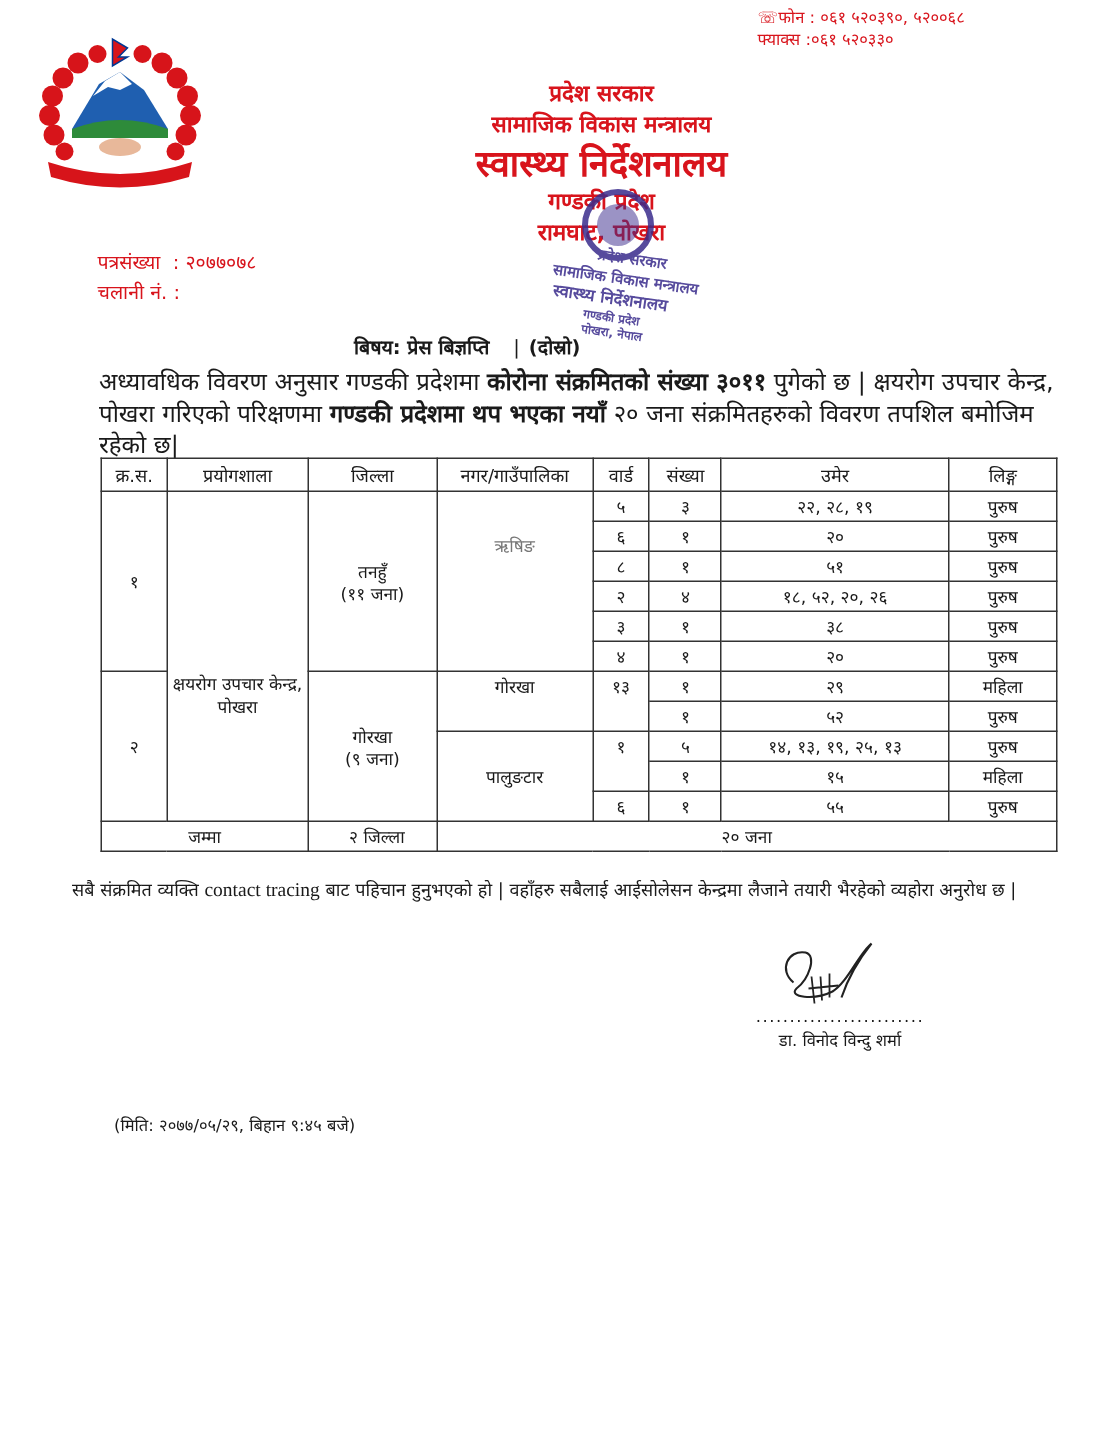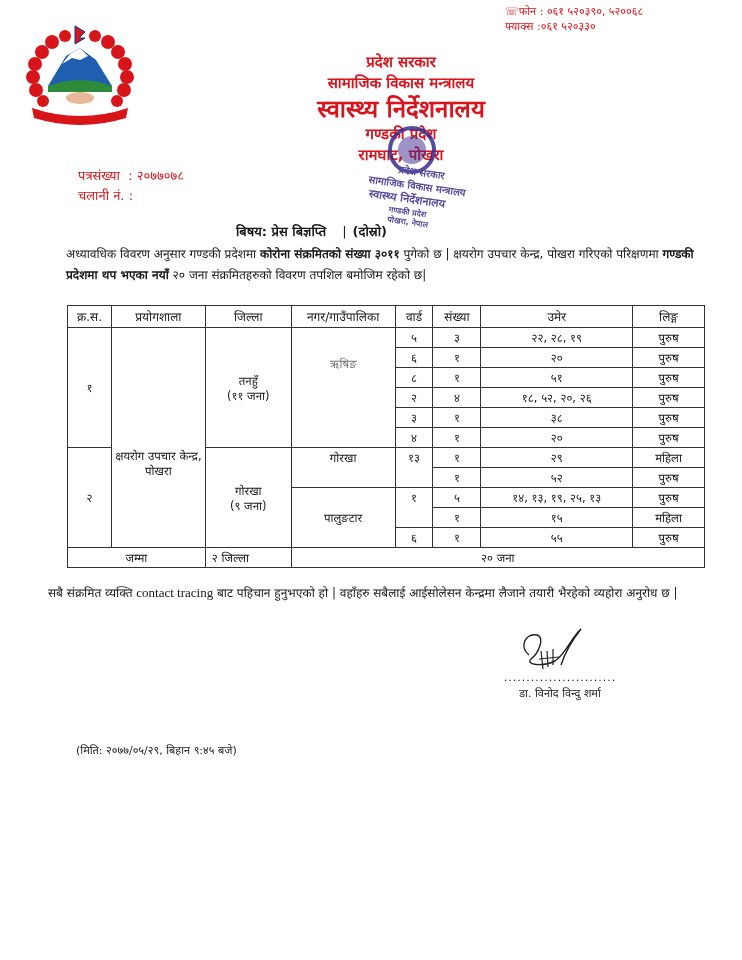--- a/index.html
+++ b/index.html
@@ -19,28 +19,28 @@
   #header .l1 { font-size: 15px; font-weight: bold; color: #d8141c; line-height: 20px; margin-left: 60px; }
   #header .l2 { font-size: 15px; font-weight: bold; color: #d8141c; line-height: 22px; margin-left: 60px; }
   #header .l3 { font-size: 24px; font-weight: bold; color: #d8141c; line-height: 30px; margin-left: 60px; }
   #header .l4 { font-size: 15px; font-weight: bold; color: #d8141c; line-height: 21px; margin-left: 60px; }
   #header .l5 { font-size: 15px; font-weight: bold; color: #d8141c; line-height: 21px; margin-left: 60px; }
 
   
   #stamp { left: 364px; top: 120px; width: 140px; height: 110px; opacity: 0.85; }
 
   
-  #ref { left: 78px; top: 166px; font-size: 13px; color: #d8141c; line-height: 20px; }
+  #ref { left: 65px; top: 166px; font-size: 13px; color: #d8141c; line-height: 20px; }
 
   
   #subject { left: 236px; top: 222px; font-size: 13px; font-weight: bold; }
   #subject .sep { margin: 0 6px 0 16px; font-weight: normal; }
 
   
-  #intro { left: 66px; top: 244px; width: 650px; font-size: 12px; line-height: 21px; }
+  #intro { left: 66px; top: 244px; width: 650px; font-size: 16px; line-height: 21px; }
   #intro b { font-weight: bold; }
 
   
   #tbl { left: 67px; top: 305px; width: 638px; border-collapse: collapse; font-size: 11.5px; }
   #tbl td, #tbl th { border: 1px solid #333; text-align: center; padding: 0; height: 19px; }
   #tbl th { font-weight: normal; font-size: 12px; height: 21px; }
   #tbl .top { vertical-align: top; padding-top: 6px; }
   #tbl .muted { color: #777; }
 
   
@@ -231,21 +231,21 @@
     </tr>
     <tr>
       <td>६</td>
       <td>१</td>
       <td>५५</td>
       <td>पुरुष</td>
     </tr>
 
     <tr>
       <td colspan="2">जम्मा</td>
-      <td style="text-align:left;padding-left:6px">२ जिल्ला</td>
+      <td style="text-align:center;padding-left:6px">२ जिल्ला</td>
       <td colspan="5">२० जना</td>
     </tr>
   </tbody>
 </table>
 
 <div id="note" class="abs">
   <span>सबै संक्रमित व्यक्ति </span><span class="latin">contact tracing</span><span> बाट पहिचान हुनुभएको हो | वहाँहरु सबैलाई आईसोलेसन केन्द्रमा लैजाने तयारी भैरहेको व्यहोरा अनुरोध छ |</span>
 </div>
 
 <svg id="signature" class="abs" viewBox="0 0 70 48">

